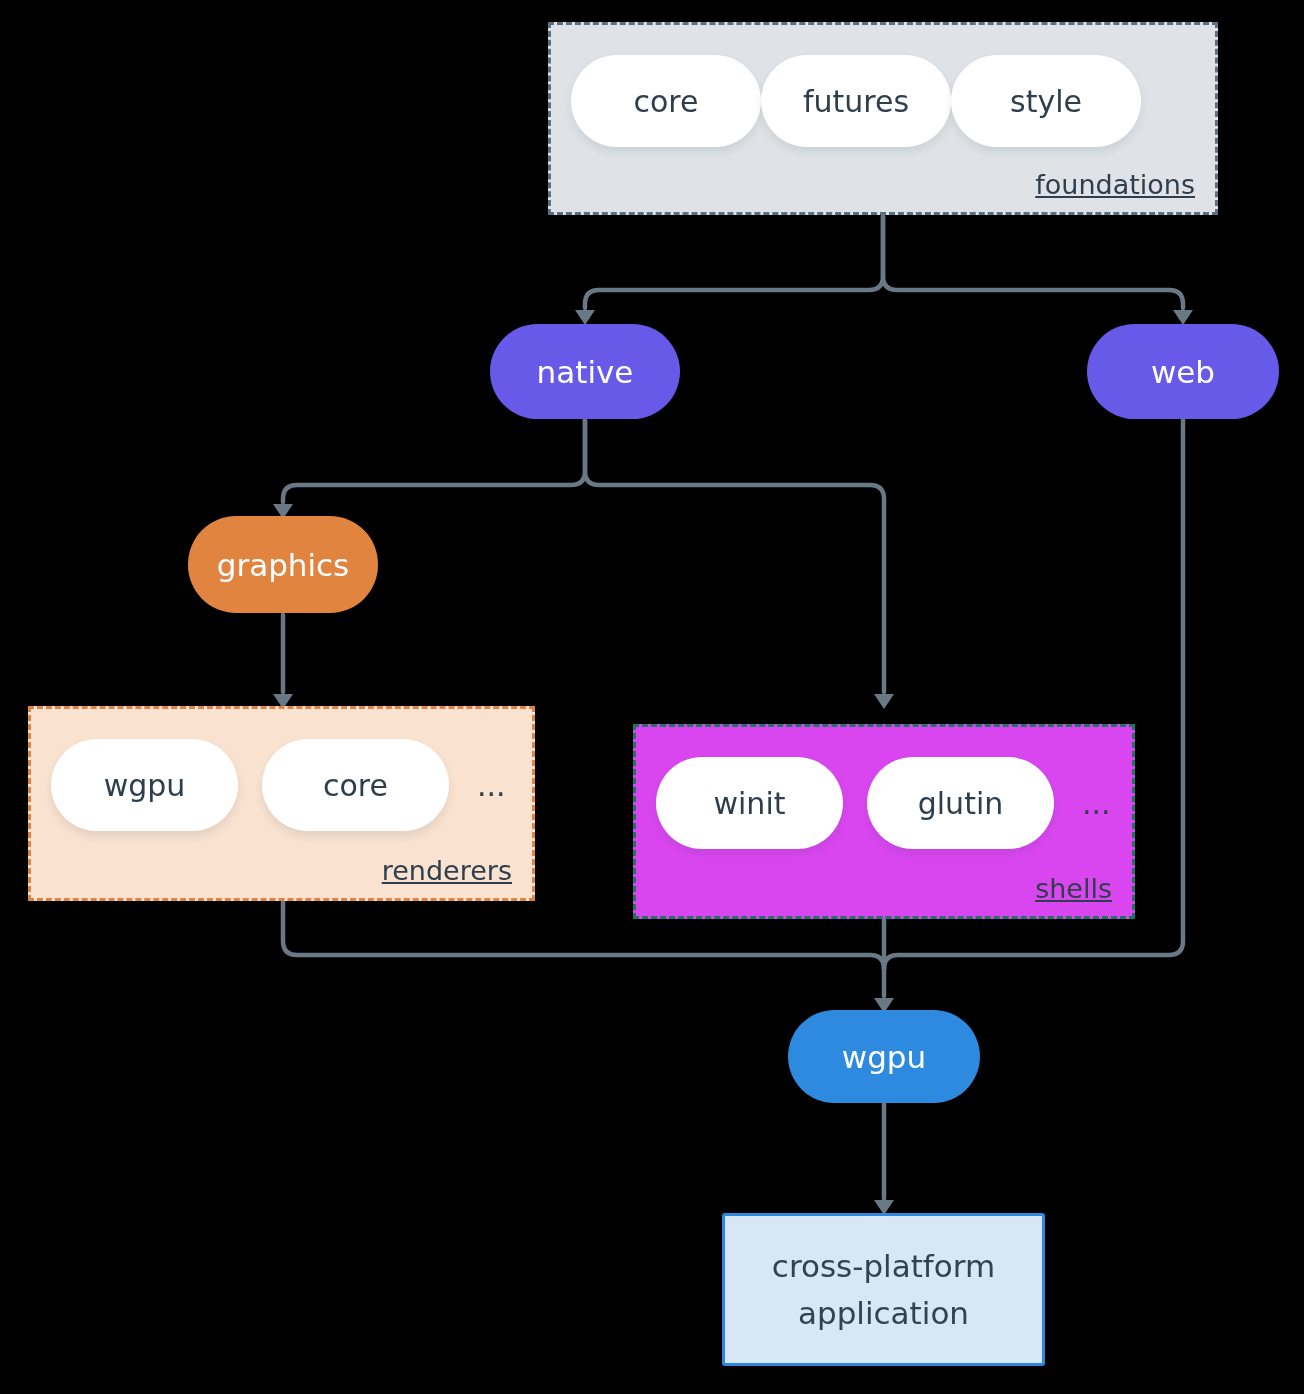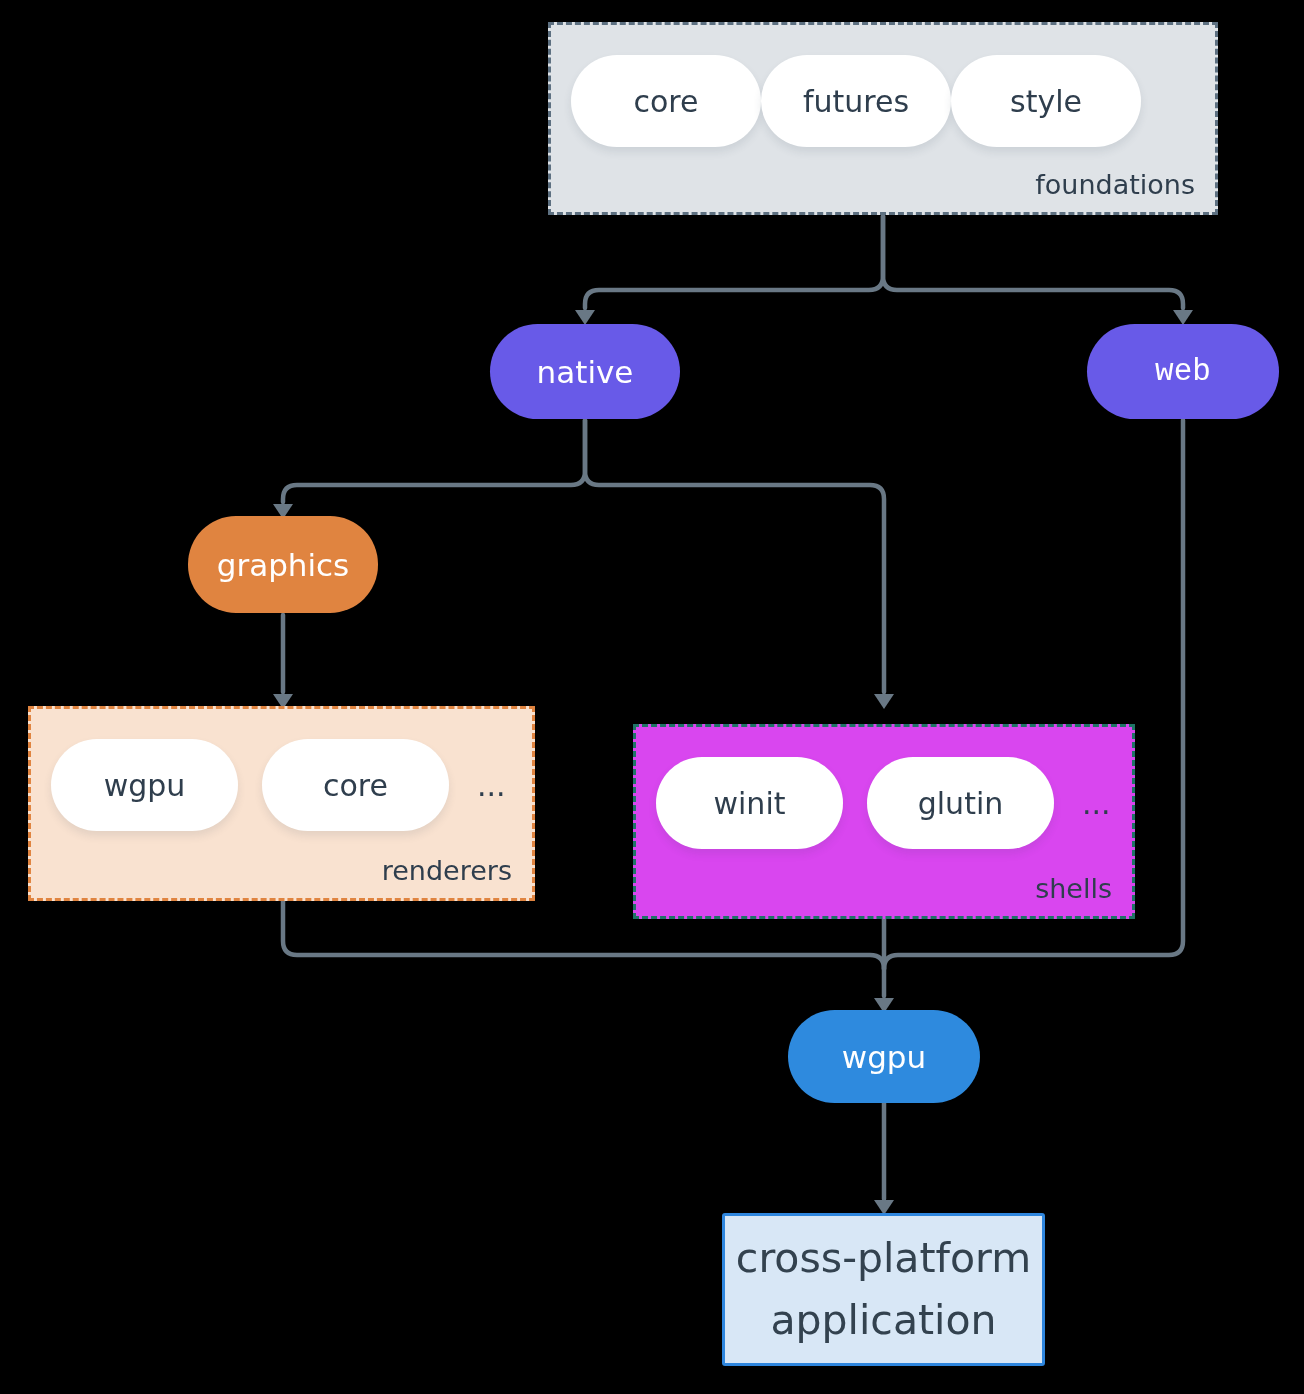--- a/index.html
+++ b/index.html
@@ -13,21 +13,21 @@
   }
   .connector-layer{position:absolute;left:0;top:0;pointer-events:none;}
 
   
   .group{position:absolute;box-sizing:border-box;border:3px dashed;}
   .group-foundations{left:548px;top:22px;width:670px;height:193px;background:#dfe3e7;border-color:#5d7081;}
   .group-renderers {left:28px; top:706px;width:507px;height:195px;background:#f9e2d0;border-color:#e08440;padding-left:28px;}
   .group-shells    {left:633px;top:706px;width:502px;height:195px;background:#d946ef;border-color:#1e7466;margin-top:18px;}
   .group-label{
     position:absolute;right:20px;bottom:12px;
-    font-size:27px;color:#2f3e4d;white-space:nowrap;
+    font-size:27px;color:#2f3e4d;white-space:nowrap;text-decoration:underline;
   }
   .pill-row{
     position:absolute;left:20px;top:30px;right:14px;
     display:flex;align-items:center;
   }
   .white-pill{
     width:190px;height:92px;border-radius:46px;background:#ffffff;
     display:flex;align-items:center;justify-content:center;
     font-size:30px;color:#2f3e4d;
     box-shadow:0 5px 9px rgba(40,60,80,0.10);
@@ -35,30 +35,30 @@
   }
   .ellipsis{font-size:30px;color:#2f3e4d;margin-left:4px;}
 
   
   .node{
     position:absolute;border-radius:48px;
     display:flex;align-items:center;justify-content:center;
     font-size:31px;color:#ffffff;text-align:center;
   }
   .node-native  {left:490px; top:324px;width:190px;height:95px;background:#685ae8;}
-  .node-web     {left:1087px;top:324px;width:192px;height:95px;background:#685ae8;font-family:Liberation Mono, monospace;}
+  .node-web     {left:1087px;top:324px;width:192px;height:95px;background:#685ae8;}
   .node-graphics{left:188px; top:516px;width:190px;height:97px;background:#e08440;}
   .node-iced    {left:788px; top:1010px;width:192px;height:93px;background:#2e8ade;}
 
   
   .app-box{
     position:absolute;left:722px;top:1213px;width:323px;height:153px;
     box-sizing:border-box;background:#d8e7f6;border:3px solid #2e86de;border-radius:3px;
     display:flex;align-items:center;justify-content:center;text-align:center;
-    font-size:41px;line-height:1.5;color:#33424f;
+    font-size:31px;line-height:1.5;color:#33424f;
     padding:0 8px;
   }
 </style>
 </head>
 <body>
 
 <div class="canvas">
 
   <svg class="connector-layer" width="1304" height="1394" viewBox="0 0 1304 1394">
     <g stroke="#697885" stroke-width="4.5" fill="none" stroke-linecap="round">

